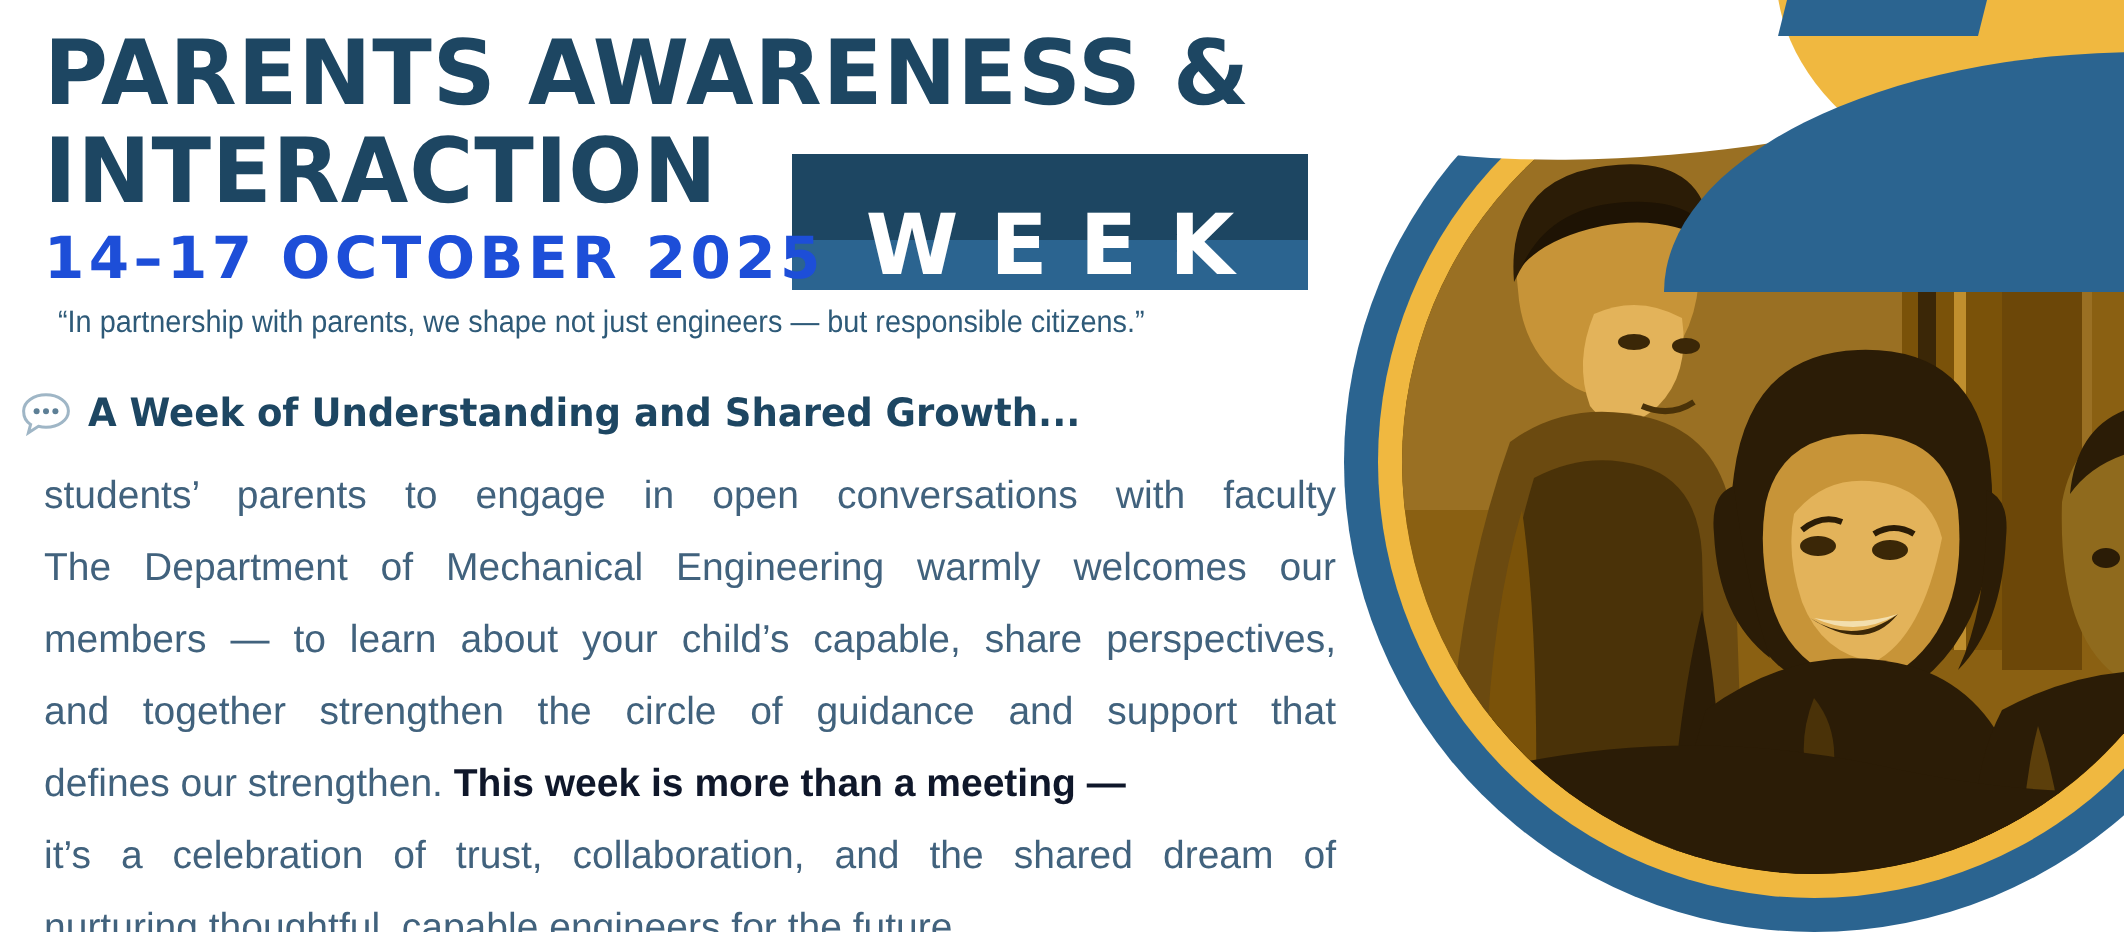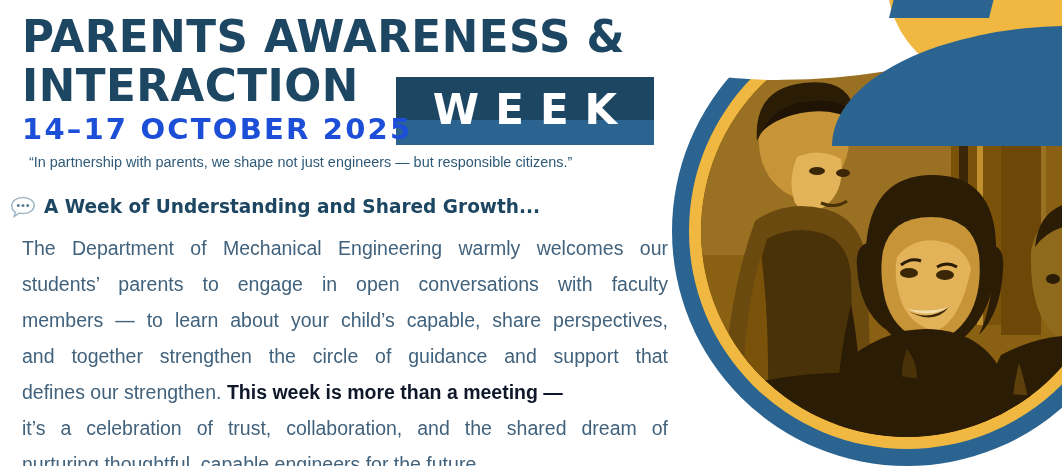--- a/index.html
+++ b/index.html
@@ -65,21 +65,21 @@
 
   
   .week-badge {
     position: absolute;
     left: 396px;
     top: 73px;
     width: 258px;
     height: 68px;
     background: linear-gradient(to bottom, #1d4662 0%, #1d4662 63%, #2b6490 63%, #2b6490 100%);
     display: flex;
-    align-items: center;
+    align-items: flex-end;
     justify-content: center;
   }
   .week-badge-text {
     color: #ffffff;
     font-family: "DejaVu Sans", sans-serif;
     font-weight: bold;
     font-size: 42px;
     line-height: 42px;
     letter-spacing: 16px;
     text-indent: 16px;
@@ -294,22 +294,22 @@
           <path d="M13 1.4c6.2 0 11.2 3.6 11.2 8.1 0 4.5-5 8.1-11.2 8.1-1.3 0-2.6-.16-3.8-.46L4.2 20.4l1.1-4.2C2.9 14.7 1.8 12.6 1.8 9.5 1.8 5 6.8 1.4 13 1.4z" fill="none" stroke="#9fb6c6" stroke-width="1.5"></path>
           <circle cx="8.3" cy="9.6" r="1.5" fill="#5d7f96"></circle>
           <circle cx="13" cy="9.6" r="1.5" fill="#5d7f96"></circle>
           <circle cx="17.7" cy="9.6" r="1.5" fill="#5d7f96"></circle>
         </svg>
       </span>
       <span class="section-head-text">A Week of Understanding and Shared Growth...</span>
     </div>
 
     <div class="body-copy">
+      <div class="just-line">students’ parents  to engage in open conversations with faculty</div>
       <div class="just-line">The Department of Mechanical Engineering warmly welcomes our</div>
-      <div class="just-line">students’ parents  to engage in open conversations with faculty</div>
       <div class="just-line">members — to learn about your child’s capable, share perspectives,</div>
       <div class="just-line">and together strengthen the circle of guidance and support that</div>
       <div class="flow-line"><span>defines our strengthen. </span><span class="emph">This week is more than a meeting —</span></div>
       <div class="just-line">it’s a celebration of trust, collaboration, and the shared dream of</div>
       <div class="flow-line">nurturing thoughtful, capable engineers for the future.</div>
     </div>
 
   </div>
 
   <div class="right-graphic">

